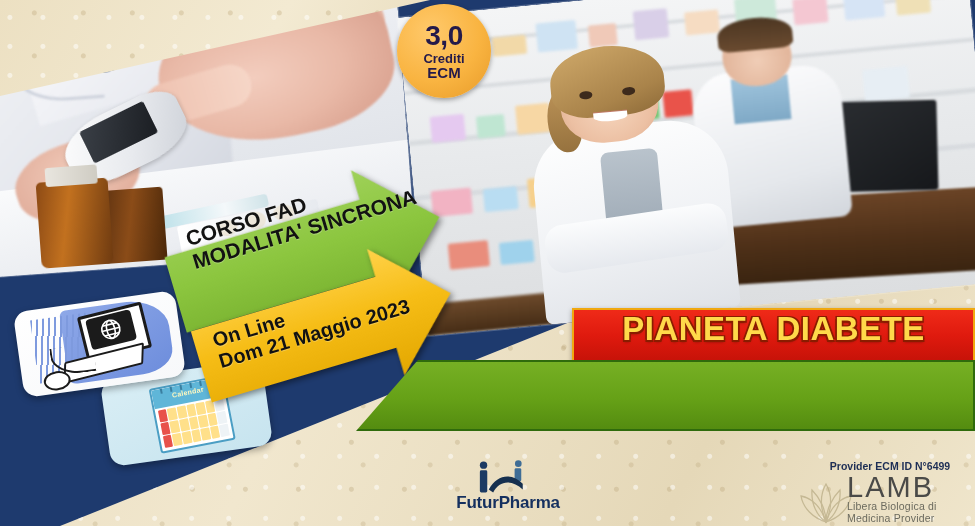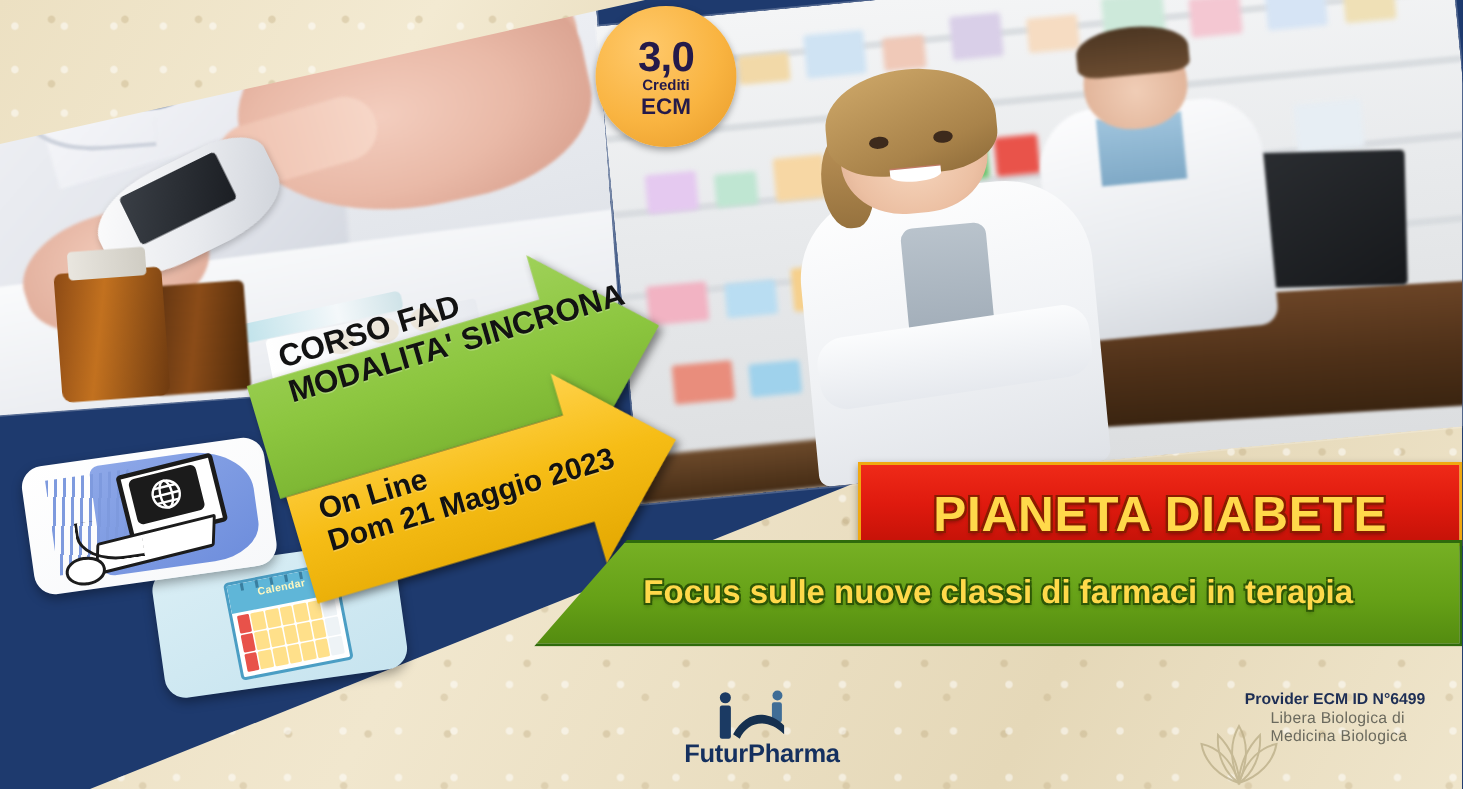--- a/index.html
+++ b/index.html
@@ -263,21 +263,21 @@
   .badge{
     position:absolute;left:397px;top:4px;width:94px;height:94px;
     border-radius:50%;
     background:radial-gradient(circle at 36% 30%,#ffc96b 0%,#f9b441 55%,#e79a28 100%);
     box-shadow:0 2px 5px rgba(0,0,0,.35);
     z-index:8;
     display:flex;flex-direction:column;align-items:center;justify-content:center;
     color:#241a4a;text-align:center;line-height:1.05;
   }
   .badge .num{font-size:28px;font-weight:bold;letter-spacing:-.5px;}
-  .badge .l1{font-size:10px;font-weight:bold;margin-top:1px;}
+  .badge .l1{font-size:13px;font-weight:bold;margin-top:1px;}
   .badge .l2{font-size:15px;font-weight:bold;}
 
   
   .arrow{
     position:absolute;z-index:6;
     display:flex;align-items:center;
     filter:drop-shadow(2px 3px 3px rgba(0,0,0,.45));
   }
   .arrow .body{
     position:relative;height:100%;width:100%;
@@ -379,21 +379,21 @@
   .cal-grid i.r{background:#e8524a;}
   .cal-grid i.w{background:#eef3f6;}
 
   
   .title-red{
     position:absolute;left:572px;top:308px;width:403px;height:56px;
     background:linear-gradient(180deg,#ef2a18 0%,#df1a0e 50%,#c51208 100%);
     border:2px solid #f0a810;
     box-sizing:border-box;
     z-index:9;
-    display:flex;align-items:flex-end;justify-content:center;
+    display:flex;align-items:flex-start;justify-content:center;
     box-shadow:0 2px 5px rgba(0,0,0,.35);
   }
   .title-red span{
     font-size:33px;font-weight:bold;letter-spacing:.5px;
     color:#ffd94a;
     text-shadow:-1.5px -1.5px 0 #8a1c00, 1.5px -1.5px 0 #8a1c00,
                 -1.5px 1.5px 0 #8a1c00, 1.5px 1.5px 0 #8a1c00,
                  0 2px 3px rgba(0,0,0,.4);
     white-space:nowrap;
   }
@@ -596,21 +596,20 @@
     </div>
     <div class="pc-keyboard"></div>
     <div class="pc-cord"></div>
     <div class="pc-mouse"></div>
   </div>
 
   <div class="title-red">
     <span>PIANETA DIABETE</span>
   </div>
   <div class="subtitle-green">
-    <span>Focus sulle nuove classi di farmaci in terapia</span>
   </div>
 
   <div class="footer-futur">
     <div class="futur-mark">
       <svg viewBox="0 0 100 46">
         <circle cx="17" cy="7" r="5" fill="#1b3a63"></circle>
         <rect x="12" y="14" width="10" height="30" rx="2" fill="#1b3a63"></rect>
         <circle cx="64" cy="5" r="4.5" fill="#3f6d96"></circle>
         <rect x="59" y="11" width="9" height="18" rx="2" fill="#3f6d96"></rect>
         <path d="M24 40 C36 18, 56 18, 70 32 L70 40 C56 26, 38 27, 30 44 Z" fill="#16304f"></path>
@@ -625,19 +624,20 @@
       <div class="lotus">
         <svg viewBox="0 0 62 46" fill="none" stroke="#b8ab84" stroke-width="1.3">
           <path d="M31 44 C18 40, 8 30, 6 18 C16 20, 26 28, 31 44 Z"></path>
           <path d="M31 44 C44 40, 54 30, 56 18 C46 20, 36 28, 31 44 Z"></path>
           <path d="M31 44 C26 32, 24 18, 31 6 C38 18, 36 32, 31 44 Z"></path>
           <path d="M31 44 C22 38, 16 26, 17 12 C25 20, 31 32, 31 44 Z"></path>
           <path d="M31 44 C40 38, 46 26, 45 12 C37 20, 31 32, 31 44 Z"></path>
         </svg>
       </div>
       <div class="lamb-text">
+        <div class="lamb-word">LAMB</div>
         <div class="lamb-sub1">Libera Biologica di</div>
-        <div class="lamb-sub2">Medicina Biologica</div>
+        <div class="lamb-sub2">Medicina Provider</div>
       </div>
     </div>
   </div>
 
 </div>
 
 </body></html>

